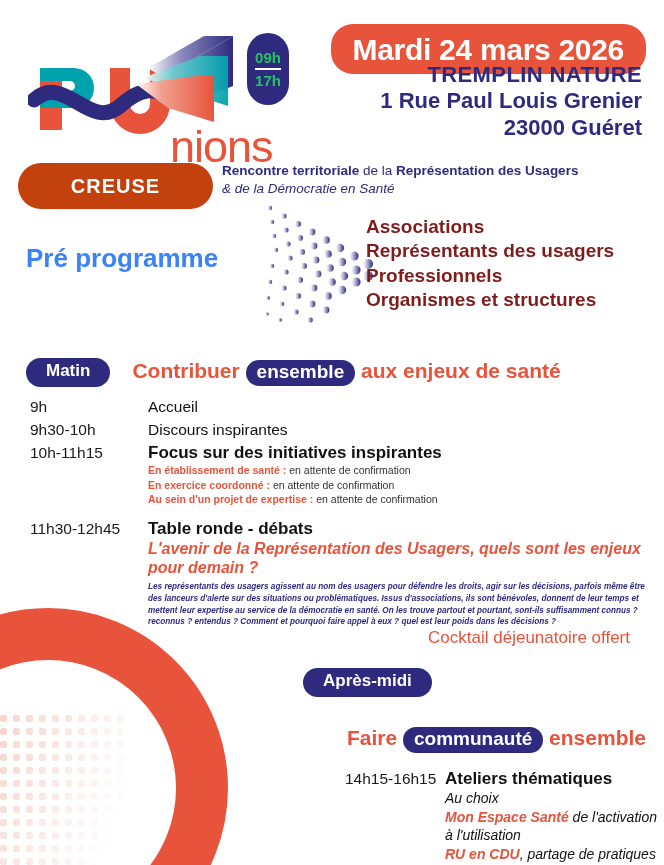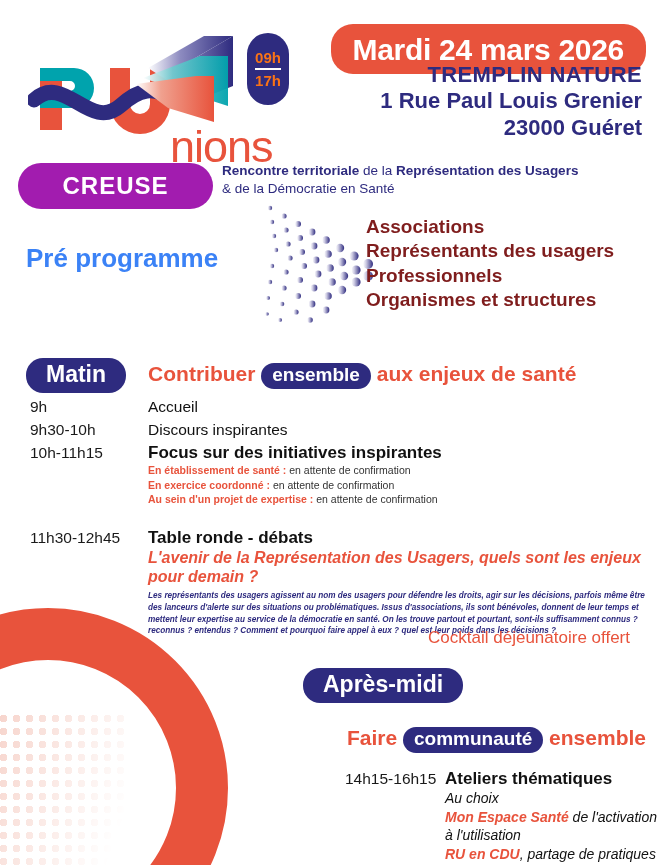--- a/index.html
+++ b/index.html
@@ -39,68 +39,68 @@
   .logo-svg{position:absolute;left:0;top:0;}
   .logo-nions{
     position:absolute;left:142px;top:96px;
     font-size:45px;font-weight:normal;color:#E8533C;letter-spacing:-1px;line-height:1;
   }
 
   .hours-badge{
     position:absolute;left:247px;top:33px;width:42px;height:72px;
     background:#2E2B7F;border-radius:21px;
     display:flex;flex-direction:column;align-items:center;justify-content:center;
-    color:#f97316;font-weight:bold;font-size:15px;line-height:1.15;
+    color:#22c55e;font-weight:bold;font-size:15px;line-height:1.15;
   }
   .hours-badge .sep{width:26px;height:2px;background:#fff;margin:2px 0;}
 
   .date-pill{
     position:absolute;right:18px;top:24px;
     background:#E8533C;color:#fff;border-radius:22px;
     padding:9px 22px 6px 22px;
     font-size:30px;font-weight:bold;letter-spacing:-.3px;line-height:1.15;
   }
   .addr{
     position:absolute;right:22px;top:62px;text-align:right;
     color:#2E2B7F;font-weight:bold;line-height:1.2;
   }
   .addr .l1{font-size:22px;letter-spacing:.4px;}
   .addr .l2{font-size:22px;}
   .addr .l3{font-size:22px;}
 
   
   .creuse-badge{
     position:absolute;left:18px;top:163px;width:195px;height:46px;
-    background:#a21caf;border-radius:24px;
+    background:#c2410c;border-radius:24px;
     display:flex;align-items:center;justify-content:center;
-    color:#fff;font-weight:bold;font-size:24px;letter-spacing:1px;
+    color:#fff;font-weight:bold;font-size:20px;letter-spacing:1px;
     z-index:6;
   }
   .subtitle{
     position:absolute;left:222px;top:163px;width:430px;z-index:6;color:#2E2B7F;
   }
   .subtitle .s1{font-size:13.5px;line-height:1.25;font-weight:bold;}
   .subtitle .s1 .light{font-weight:normal;}
-  .subtitle .s2{font-size:13.5px;line-height:1.35;}
+  .subtitle .s2{font-size:13.5px;font-style:italic;line-height:1.35;}
 
   
   .preprog{
     position:absolute;left:26px;top:243px;
     font-size:26px;font-weight:bold;color:#3b82f6;z-index:6;
   }
   .chevron-dots{position:absolute;left:262px;top:200px;z-index:5;}
   .audience{
     position:absolute;left:366px;top:215px;z-index:6;
     color:#7f1d1d;font-size:19px;font-weight:bold;line-height:1.28;
   }
 
   
   .pill-navy{
     display:inline-block;background:#2E2B7F;color:#fff;border-radius:17px;
-    padding:4px 20px 6px 20px;font-weight:bold;font-size:23px;line-height:1.1;
+    padding:4px 20px 6px 20px;font-weight:bold;font-size:17px;line-height:1.1;
   }
   .matin-row{position:absolute;left:26px;top:358px;z-index:6;display:flex;align-items:center;}
   .matin-title{
     margin-left:22px;color:#E8533C;font-size:21px;font-weight:bold;white-space:nowrap;
   }
   .inline-pill{
     display:inline-block;background:#2E2B7F;color:#fff;border-radius:13px;
     padding:1px 11px 3px 11px;font-size:19px;font-weight:bold;
   }
 
@@ -289,21 +289,21 @@
     <div class="srow" style="margin-top:1px;">
       <div class="stime">10h-11h15</div>
       <div class="sbody">
         <div class="s-head">Focus sur des initiatives inspirantes</div>
         <div class="s-sub-line"><b>En établissement de santé :</b><span> en attente de confirmation</span></div>
         <div class="s-sub-line"><b>En exercice coordonné :</b><span> en attente de confirmation</span></div>
         <div class="s-sub-line"><b>Au sein d'un projet de expertise :</b><span> en attente de confirmation</span></div>
       </div>
     </div>
 
-    <div class="srow" style="margin-top:20px;">
+    <div class="srow" style="margin-top:11px;">
       <div class="stime">11h30-12h45</div>
       <div class="sbody">
         <div class="s-head">Table ronde - débats</div>
         <div class="s-ital">L'avenir de la Représentation des Usagers, quels sont les enjeux pour demain ?</div>
         <div class="s-para">Les représentants des usagers agissent au nom des usagers pour défendre les droits, agir sur les décisions, parfois même être des lanceurs d'alerte sur des situations ou problématiques. Issus d'associations, ils sont bénévoles, donnent de leur temps et mettent leur expertise au service de la démocratie en santé. On les trouve partout et pourtant, sont-ils suffisamment connus ? reconnus ? entendus ? Comment et pourquoi faire appel à eux ? quel est leur poids dans les décisions ?</div>
       </div>
     </div>
   </div>
 
   <div class="cocktail">Cocktail déjeunatoire offert</div>

